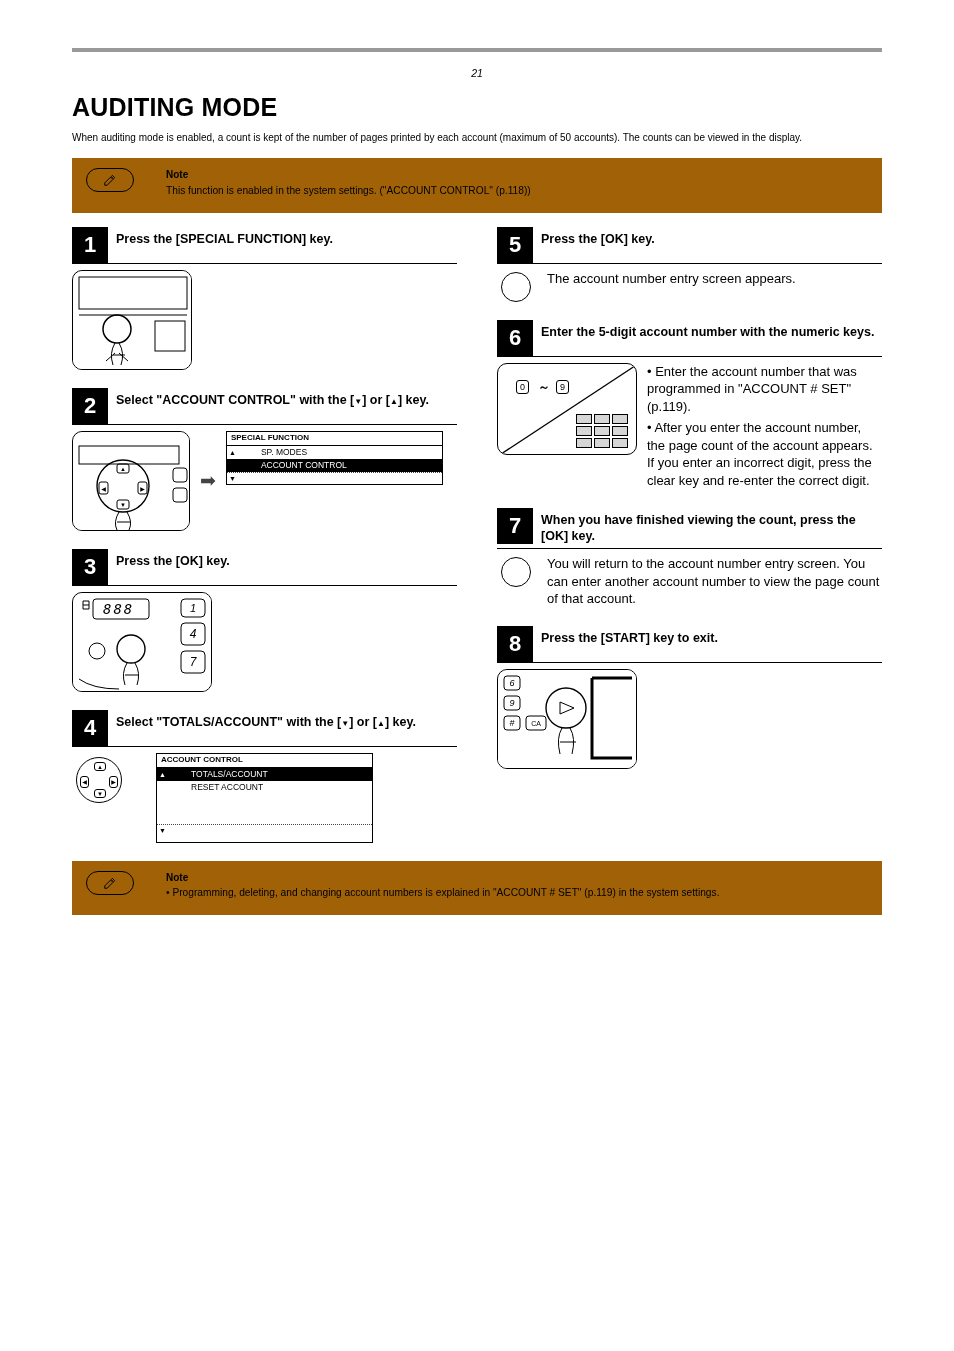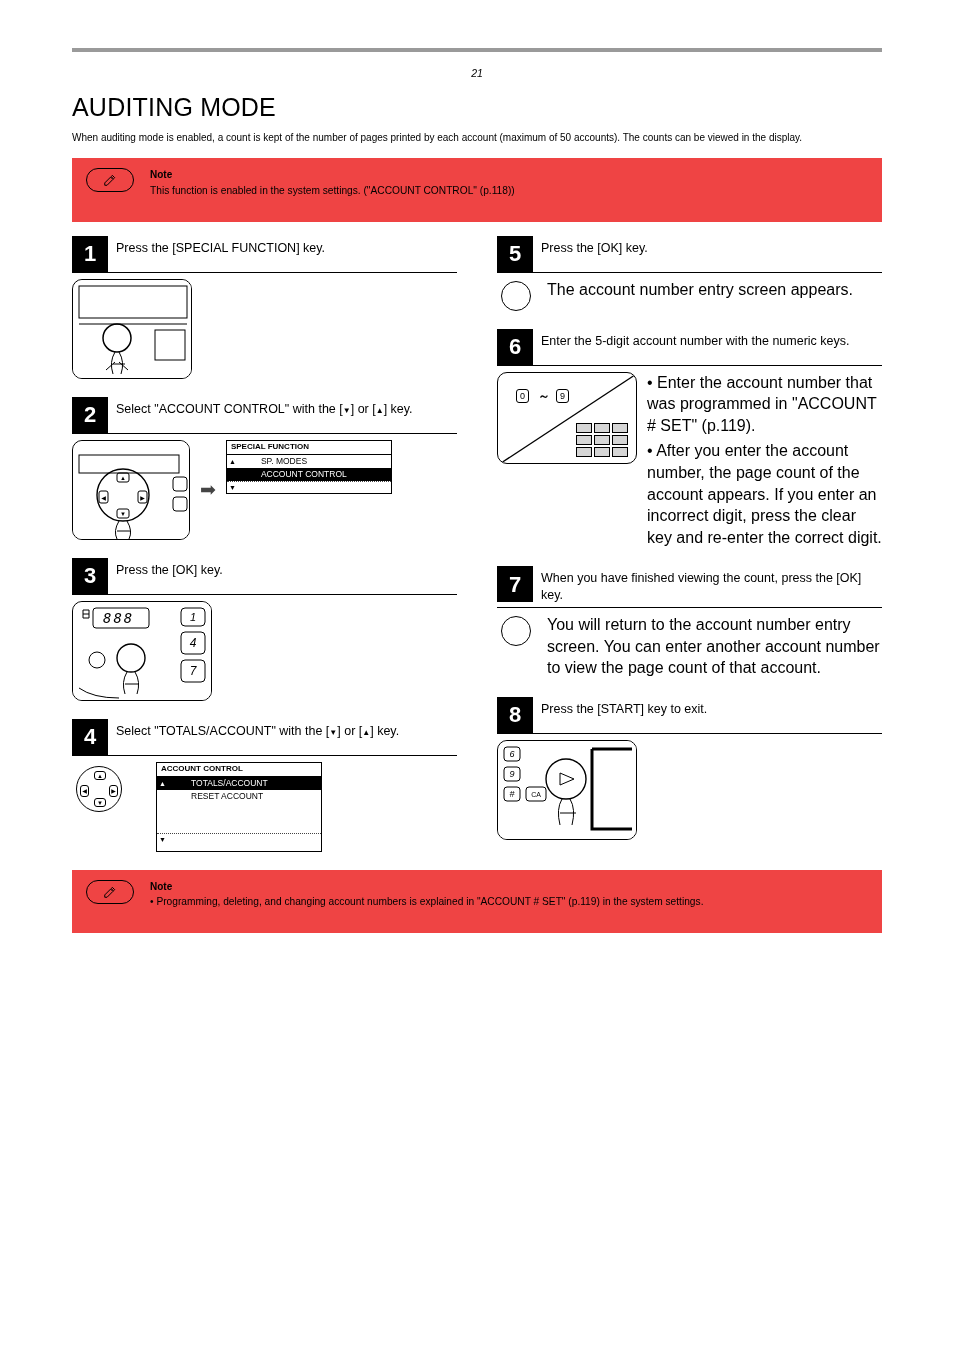--- a/index.html
+++ b/index.html
@@ -19,34 +19,34 @@
     margin: 48px 0 14px 0;
   }
   .page-number {
     text-align: center;
     font-size: 10.5px;
     margin-bottom: 11px;
     font-style: italic;
   }
   .doc-title {
     font-size: 25px;
-    font-weight: normal;
+    font-weight: bold;
     letter-spacing: 0.2px;
     margin-bottom: 6px;
   }
   .intro {
     font-size: 10px;
     margin-bottom: 14px;
   }
 
   .note-box {
-    background: #ef4444;
-    padding: 10px 14px 24px 14px;
-    display: flex;
-    gap: 16px;
+    background: #a16207;
+    padding: 10px 14px 15px 14px;
+    display: flex;
+    gap: 32px;
     align-items: flex-start;
     font-size: 10.2px;
     margin-bottom: 14px;
   }
   .note-icon {
     flex: 0 0 48px;
     height: 24px;
     border: 1.3px solid #000;
     border-radius: 14px;
     display: flex;
@@ -82,46 +82,46 @@
     height: 36px;
     background: #000;
     color: #fff;
     font-weight: bold;
     font-size: 22px;
     display: flex;
     align-items: center;
     justify-content: center;
   }
   .step-title {
-    font-weight: normal;
+    font-weight: bold;
     font-size: 12.5px;
     padding: 4px 0 4px 8px;
     line-height: 1.3;
   }
 
   .step-body {
     display: flex;
     gap: 10px;
     align-items: flex-start;
   }
   .step-body .text {
-    font-size: 16px;
+    font-size: 13px;
     line-height: 1.35;
   }
 
   .panel-svg {
     border: 1.4px solid #000;
     border-radius: 10px;
     background: #fff;
   }
 
   .screen-box {
     border: 1px solid #000;
     font-size: 8.5px;
-    width: 166px;
+    width: 217px;
   }
   .screen-title {
     padding: 1.5px 4px;
     border-bottom: 1px solid #000;
     font-weight: bold;
     font-size: 8px;
   }
   .screen-row {
     display: flex;
     align-items: center;

